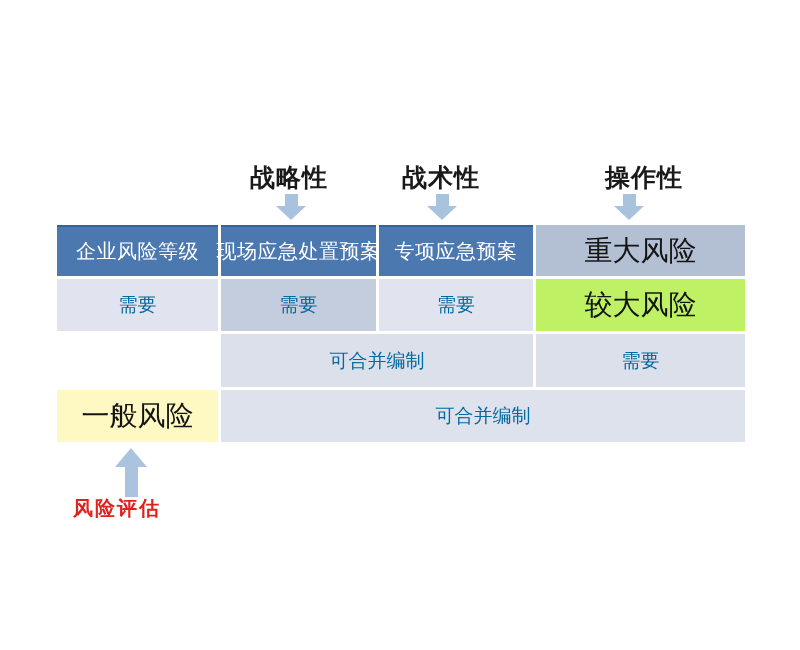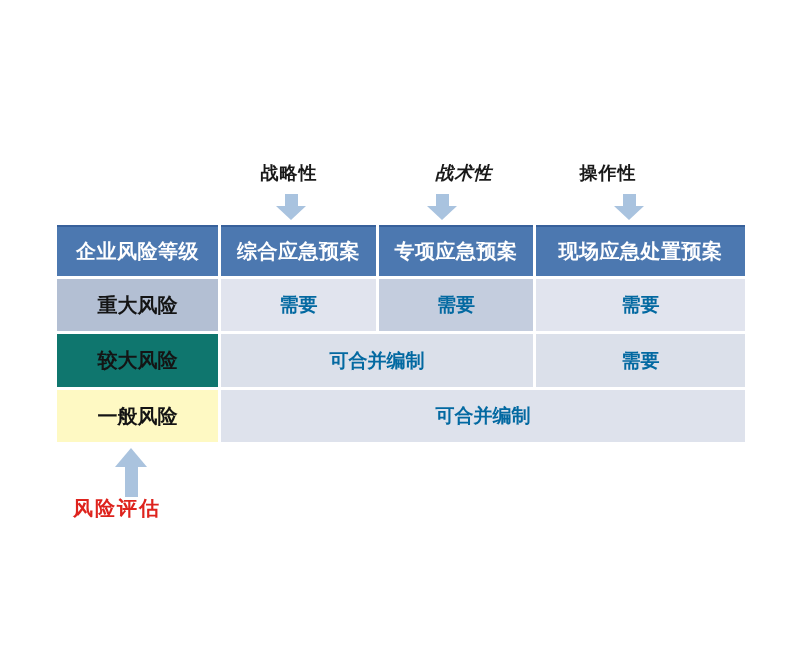--- a/index.html
+++ b/index.html
@@ -6,21 +6,21 @@
   body{
     width:800px;height:650px;background:#ffffff;position:relative;overflow:hidden;
     font-family:"Liberation Sans",sans-serif;
   }
   .canvas{position:absolute;left:0;top:0;width:800px;height:650px;}
 
   
   .top-label{
     position:absolute;top:161px;transform:translateX(-50%);
     font-family:"DejaVu Serif",serif;font-weight:bold;
-    font-size:18px;color:#191919;letter-spacing:1px;white-space:nowrap;
+    font-size:25px;color:#191919;letter-spacing:1px;white-space:nowrap;
   }
   
   .arrow-down{position:absolute;top:194px;width:30px;transform:translateX(-50%);}
   .arrow-down .stem{width:13px;height:12px;background:#a9c3df;margin:0 auto;}
   .arrow-down .head{
     width:0;height:0;margin:0 auto;
     border-left:15px solid transparent;border-right:15px solid transparent;
     border-top:14px solid #a9c3df;
   }
   
@@ -35,29 +35,29 @@
   
   .matrix{
     position:absolute;left:57px;top:225px;
     display:grid;
     grid-template-columns:161px 155px 154px 209px;
     grid-template-rows:51px 52px 53px 52px;
     gap:3px;background:#ffffff;
   }
   .cell{
     display:flex;align-items:center;justify-content:center;
-    box-sizing:border-box;font-weight:bold;white-space:nowrap;
+    box-sizing:border-box;font-weight:normal;white-space:nowrap;
   }
   .th{
     background:#4c78b0;color:#ffffff;font-size:20px;
     border-top:2px solid #38619b;letter-spacing:0.5px;
   }
-  .rowlabel{color:#141414;font-size:20px;}
+  .rowlabel{color:#141414;font-size:28px;}
   .rl-1{background:#b3bfd3;}
-  .rl-2{background:#0f766e;text-align:right;}
+  .rl-2{background:#bef264;text-align:right;}
   .rl-3{background:#fef9c3;}
   .data{color:#0369a1;font-size:19px;}
   .c-light{background:#e1e4ee;}
   .c-high{background:#c4cdde;}
   .c-mid{background:#dbe0ea;}
   .c-mid2{background:#dee2ec;}
   .span2{grid-column:2/4;}
   .span3{grid-column:2/5;}
 
   
@@ -66,42 +66,41 @@
     font-family:Liberation Mono, monospace;font-weight:bold;
     font-size:20px;color:#de231d;letter-spacing:2px;white-space:nowrap;
   }
 </style>
 </head>
 <body>
 
 <div class="canvas">
 
   <div class="top-label" style="left:289px;">战略性</div>
-  <div class="top-label" style="left:464px;font-style:italic;">战术性</div>
-  <div class="top-label" style="left:608px;">操作性</div>
+  <div class="top-label" style="left:441px;">战术性</div>
+  <div class="top-label" style="left:644px;">操作性</div>
 
   <div class="arrow-down" style="left:291px;">
     <div class="stem"></div>
       <div class="head"></div>
   </div>
   <div class="arrow-down" style="left:442px;">
     <div class="stem"></div>
       <div class="head"></div>
   </div>
   <div class="arrow-down" style="left:629px;">
     <div class="stem"></div>
       <div class="head"></div>
   </div>
 
   <div class="matrix">
 
     <div class="cell th">企业风险等级</div>
-    <div class="cell th">综合应急预案</div>
+    <div class="cell th">现场应急处置预案</div>
     <div class="cell th">专项应急预案</div>
-    <div class="cell th">现场应急处置预案</div>
 
     <div class="cell rowlabel rl-1">重大风险</div>
     <div class="cell data c-light">需要</div>
     <div class="cell data c-high">需要</div>
     <div class="cell data c-light">需要</div>
 
     <div class="cell rowlabel rl-2">较大风险</div>
     <div class="cell data c-mid span2">可合并编制</div>
     <div class="cell data c-mid">需要</div>
 

